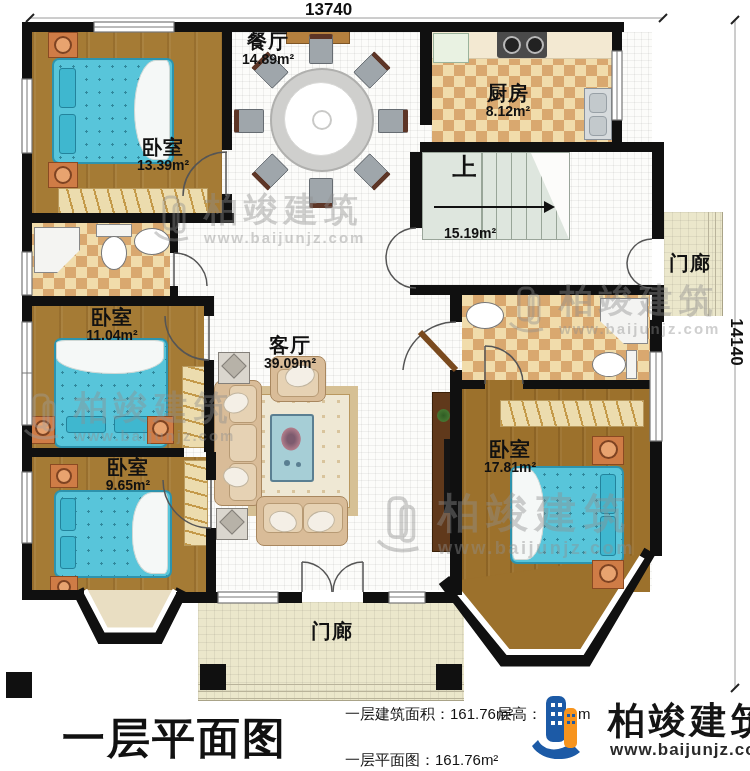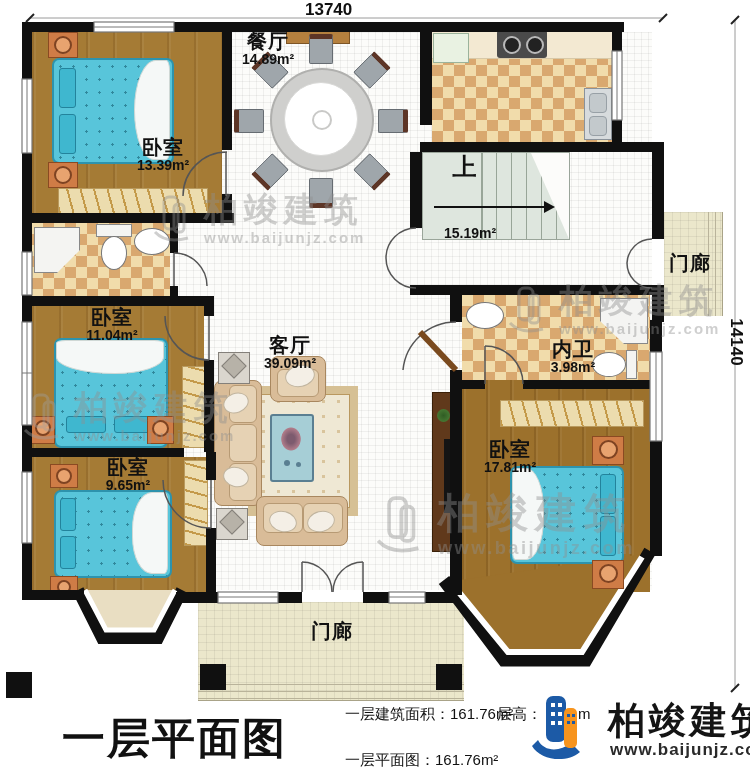--- a/index.html
+++ b/index.html
@@ -331,44 +331,44 @@
     </g>
   </svg>
 
   <div class="abs dim-label" style="left:305px;top:0px;">13740</div>
   <div class="abs dim-label" style="left:712px;top:332px;transform:rotate(90deg);transform-origin:center;">14140</div>
 
   <div class="abs room-label" style="left:218px;top:30px;width:100px;">
     <div class="rname">餐厅</div>
       <div class="rarea">14.89m²</div>
   </div>
+  <div class="abs room-label" style="left:458px;top:82px;width:100px;">
+    <div class="rname">厨房</div>
+      <div class="rarea">8.12m²</div>
+  </div>
   <div class="abs room-label" style="left:113px;top:136px;width:100px;">
     <div class="rname">卧室</div>
       <div class="rarea">13.39m²</div>
   </div>
   <div class="abs room-label" style="left:450px;top:154px;width:30px;">
     <div class="rname" style="font-size:24px;">上</div>
   </div>
   <div class="abs room-label" style="left:415px;top:226px;width:110px;">
       <div class="rarea">15.19m²</div>
   </div>
   <div class="abs room-label" style="left:650px;top:252px;width:80px;">
     <div class="rname">门廊</div>
   </div>
   <div class="abs room-label" style="left:62px;top:306px;width:100px;">
     <div class="rname">卧室</div>
       <div class="rarea">11.04m²</div>
   </div>
   <div class="abs room-label" style="left:240px;top:334px;width:100px;">
     <div class="rname">客厅</div>
       <div class="rarea">39.09m²</div>
-  </div>
-  <div class="abs room-label" style="left:528px;top:338px;width:90px;">
-    <div class="rname">内卫</div>
-      <div class="rarea">3.98m²</div>
   </div>
   <div class="abs room-label" style="left:78px;top:456px;width:100px;">
     <div class="rname">卧室</div>
       <div class="rarea">9.65m²</div>
   </div>
   <div class="abs room-label" style="left:460px;top:438px;width:100px;">
     <div class="rname">卧室</div>
       <div class="rarea">17.81m²</div>
   </div>
   <div class="abs room-label" style="left:282px;top:620px;width:100px;">

